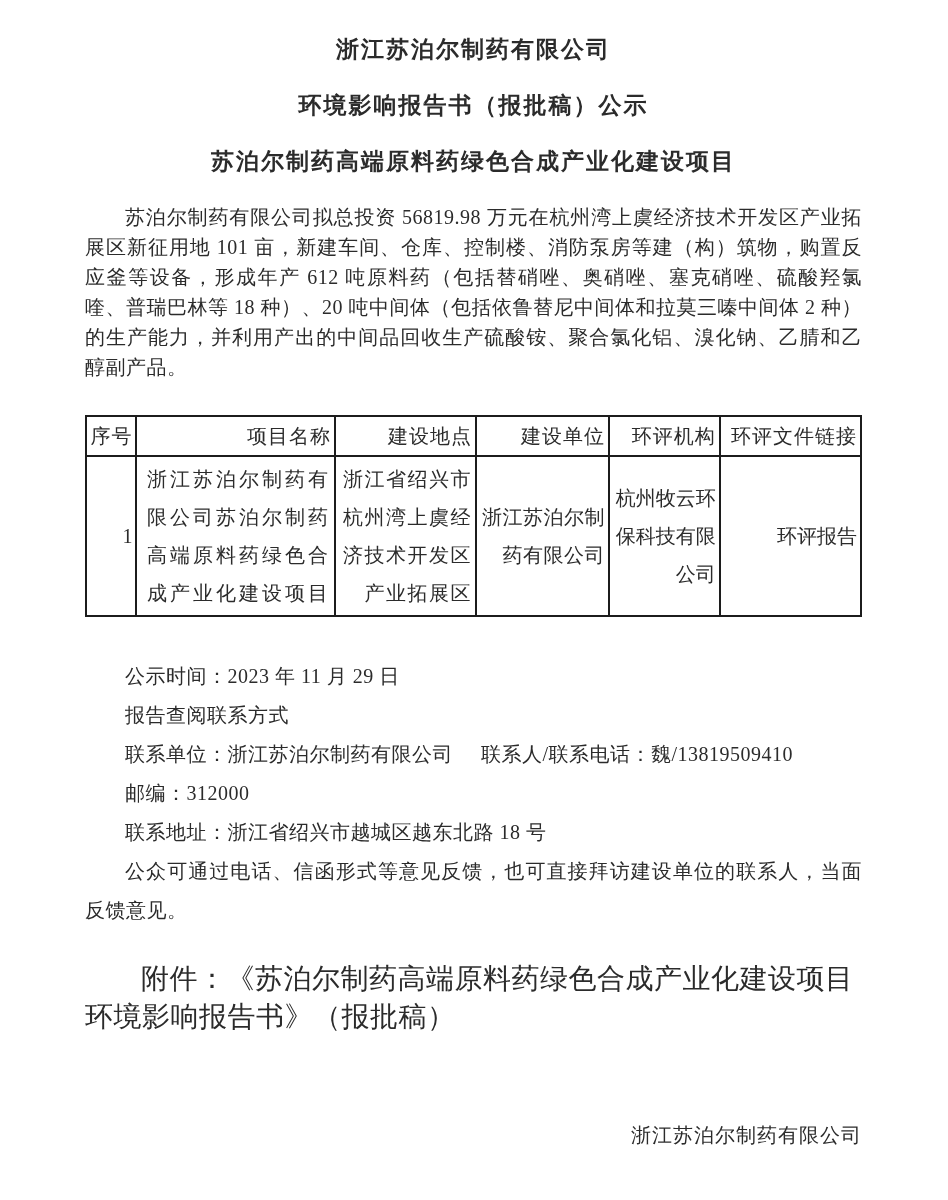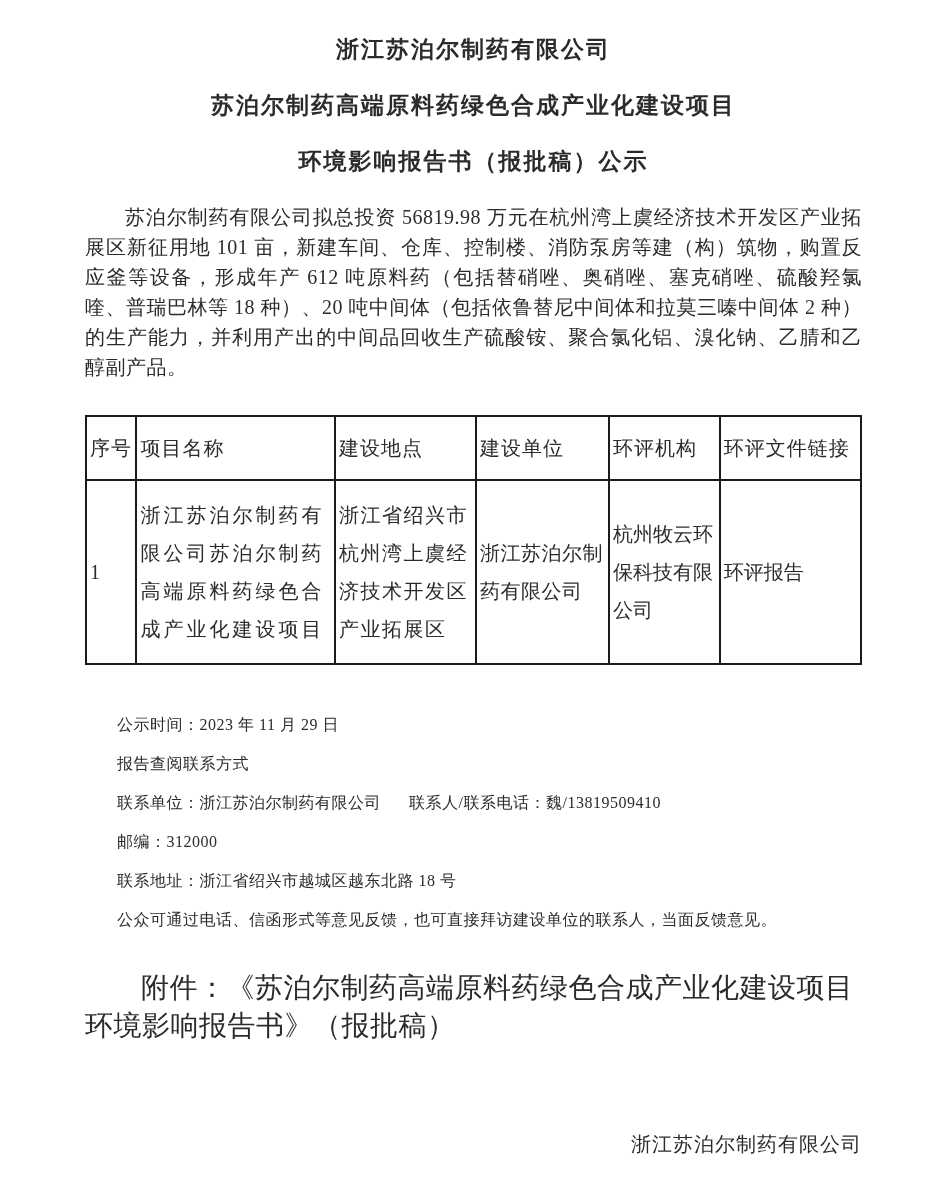--- a/index.html
+++ b/index.html
@@ -37,25 +37,25 @@
     letter-spacing: 0.5px;
   }
   table.project {
     margin-top: 33px;
     width: 777px;
     border-collapse: collapse;
     table-layout: fixed;
   }
   table.project th, table.project td {
     border: 2px solid #1c1c1c;
-    text-align: left;
+    text-align: right;
     vertical-align: middle;
     font-weight: normal;
     font-size: 20px;
-    padding: 12px 3px;
+    padding: 0 3px;
   }
   table.project thead th {
     height: 38px;
     letter-spacing: 1px;
   }
   table.project tbody td {
     height: 158px;
     line-height: 38px;
   }
   .col-seq   { width: 50px;  }
@@ -66,21 +66,21 @@
   .col-link  { width: 140px; }
   td.cell-name { letter-spacing: 3px; }
   td.cell-site { letter-spacing: 1.5px; }
   td.cell-unit { letter-spacing: 0.5px; }
   td.cell-eia  { letter-spacing: 0; }
   .contact {
     margin-top: 40px;
   }
   .contact p {
     margin: 0;
-    font-size: 16px;
+    font-size: 20px;
     line-height: 39px;
     letter-spacing: 0.5px;
   }
   .indent { text-indent: 2em; }
   .person-phone { margin-left: 28px; }
   .feedback {
     text-align: justify;
     text-indent: 2em;
   }
   .attachment {
@@ -100,22 +100,22 @@
     line-height: 42px;
     letter-spacing: 1px;
   }
 </style>
 </head>
 <body>
 
 <div class="page">
 
   <h1 class="title">浙江苏泊尔制药有限公司</h1>
+  <h1 class="title">环境影响报告书（报批稿）公示</h1>
   <h1 class="title">苏泊尔制药高端原料药绿色合成产业化建设项目</h1>
-  <h1 class="title">环境影响报告书（报批稿）公示</h1>
 
   <p class="intro">苏泊尔制药有限公司拟总投资 56819.98 万元在杭州湾上虞经济技术开发区产业拓展区新征用地 101 亩，新建车间、仓库、控制楼、消防泵房等建（构）筑物，购置反应釜等设备，形成年产 612 吨原料药（包括替硝唑、奥硝唑、塞克硝唑、硫酸羟氯喹、普瑞巴林等 18 种）、20 吨中间体（包括依鲁替尼中间体和拉莫三嗪中间体 2 种）的生产能力，并利用产出的中间品回收生产硫酸铵、聚合氯化铝、溴化钠、乙腈和乙醇副产品。</p>
 
   <table class="project">
     <colgroup>
       <col class="col-seq">
         <col class="col-name">
         <col class="col-site">
       <col class="col-unit">
         <col class="col-eia">

